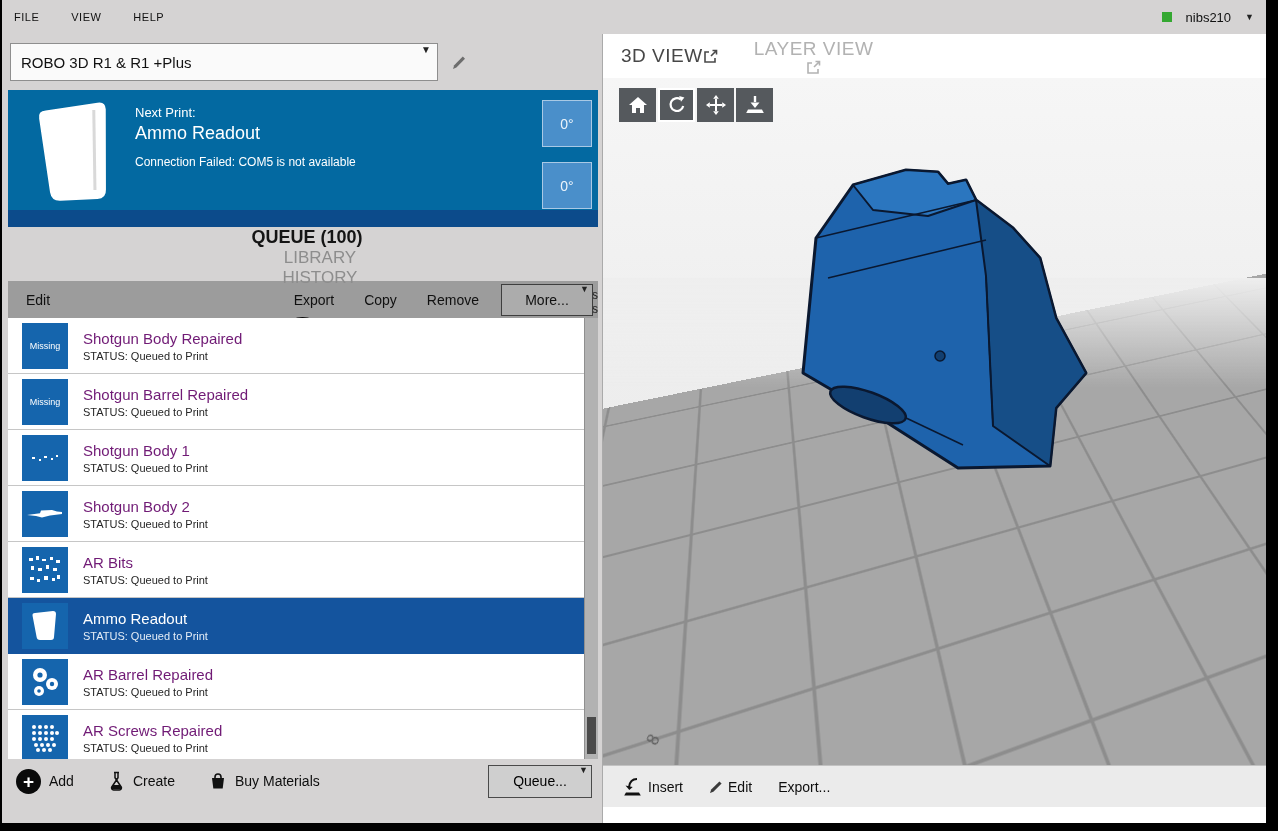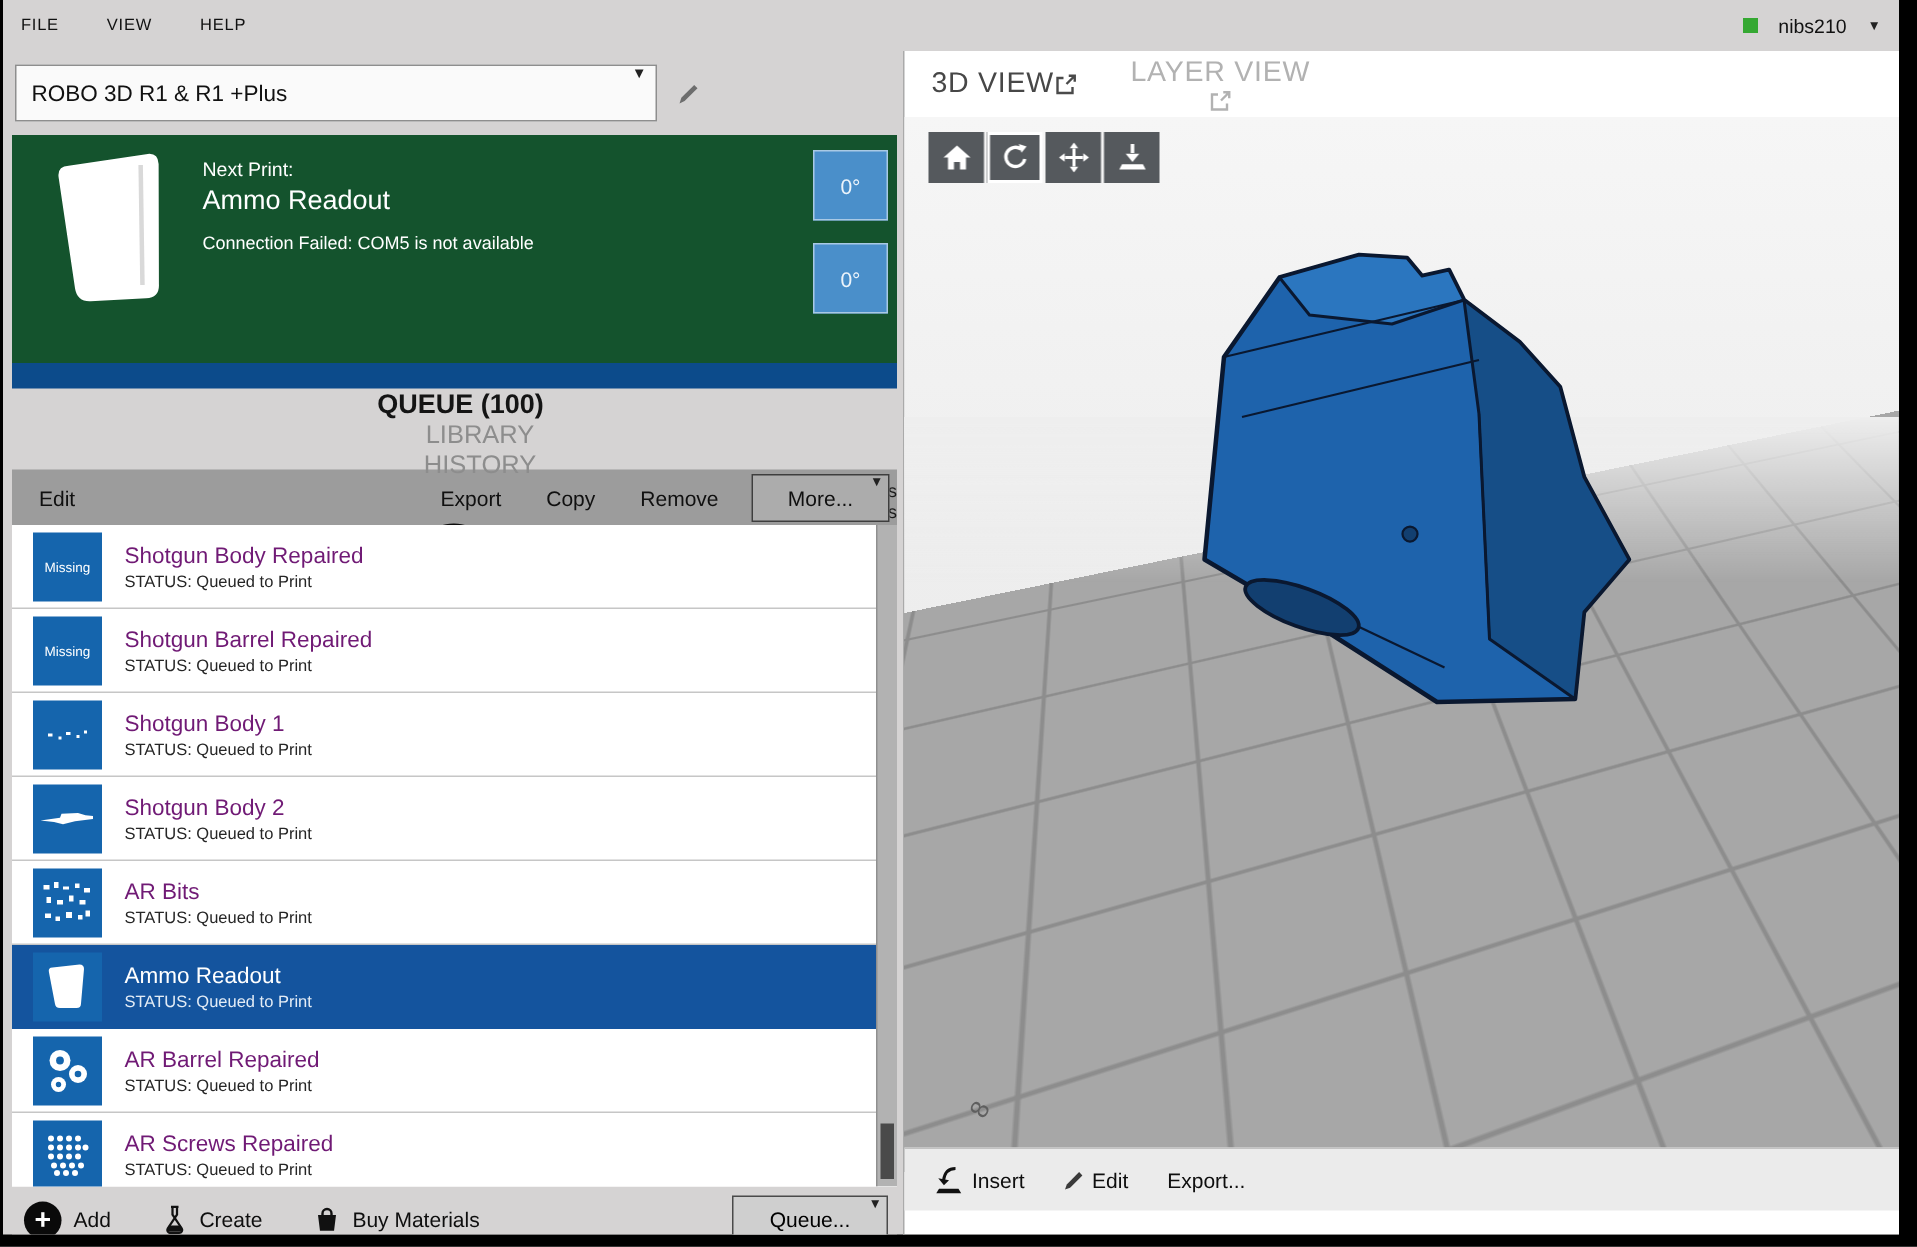--- a/index.html
+++ b/index.html
@@ -15,21 +15,21 @@
 
   
   .left-panel { position:absolute; left:6px; top:34px; width:590px; height:789px; background:#d5d3d3; }
 
   .connect-row { height:56px; display:flex; align-items:center; gap:10px; padding:0 2px; }
   .connect-btn { height:38px; background:#fafafa; border:1px solid #8e8e8e; display:flex; align-items:center; gap:8px; padding:0 13px; font-size:13px; color:#1c1c1c; }
   .printer-select { position:relative; width:428px; height:38px; background:#fafafa; border:1px solid #8e8e8e; display:flex; align-items:center; padding-left:10px; font-size:15px; color:#111; }
   .select-caret { position:absolute; right:6px; top:0; font-size:10px; }
   .pencil-btn { width:22px; display:flex; justify-content:center; }
 
-  .banner { position:relative; height:152px; background:#14532d; color:#fff; }
+  .banner { position:relative; height:120px; background:#0369a1; color:#fff; }
   .banner-thumb { position:absolute; left:30px; top:13px; transform:rotate(-3deg); }
   .banner-text { position:absolute; left:127px; top:15px; }
   .b-next { font-size:13px; }
   .b-name { font-size:18px; margin-top:3px; }
   .b-error { font-size:12px; margin-top:11px; }
   .temp-box { position:absolute; right:6px; width:50px; height:47px; background:#4a8fca; border:1px solid #a9c9e5; color:#ecf4fb; font-size:14px; display:flex; align-items:center; justify-content:center; }
   .temp-1 { top:10px; } .temp-2 { top:72px; }
   .progress-strip { height:17px; background:#0c4b8b; }
 
   .tabs-row { height:48px; display:flex; align-items:center;flex-direction:column; }

